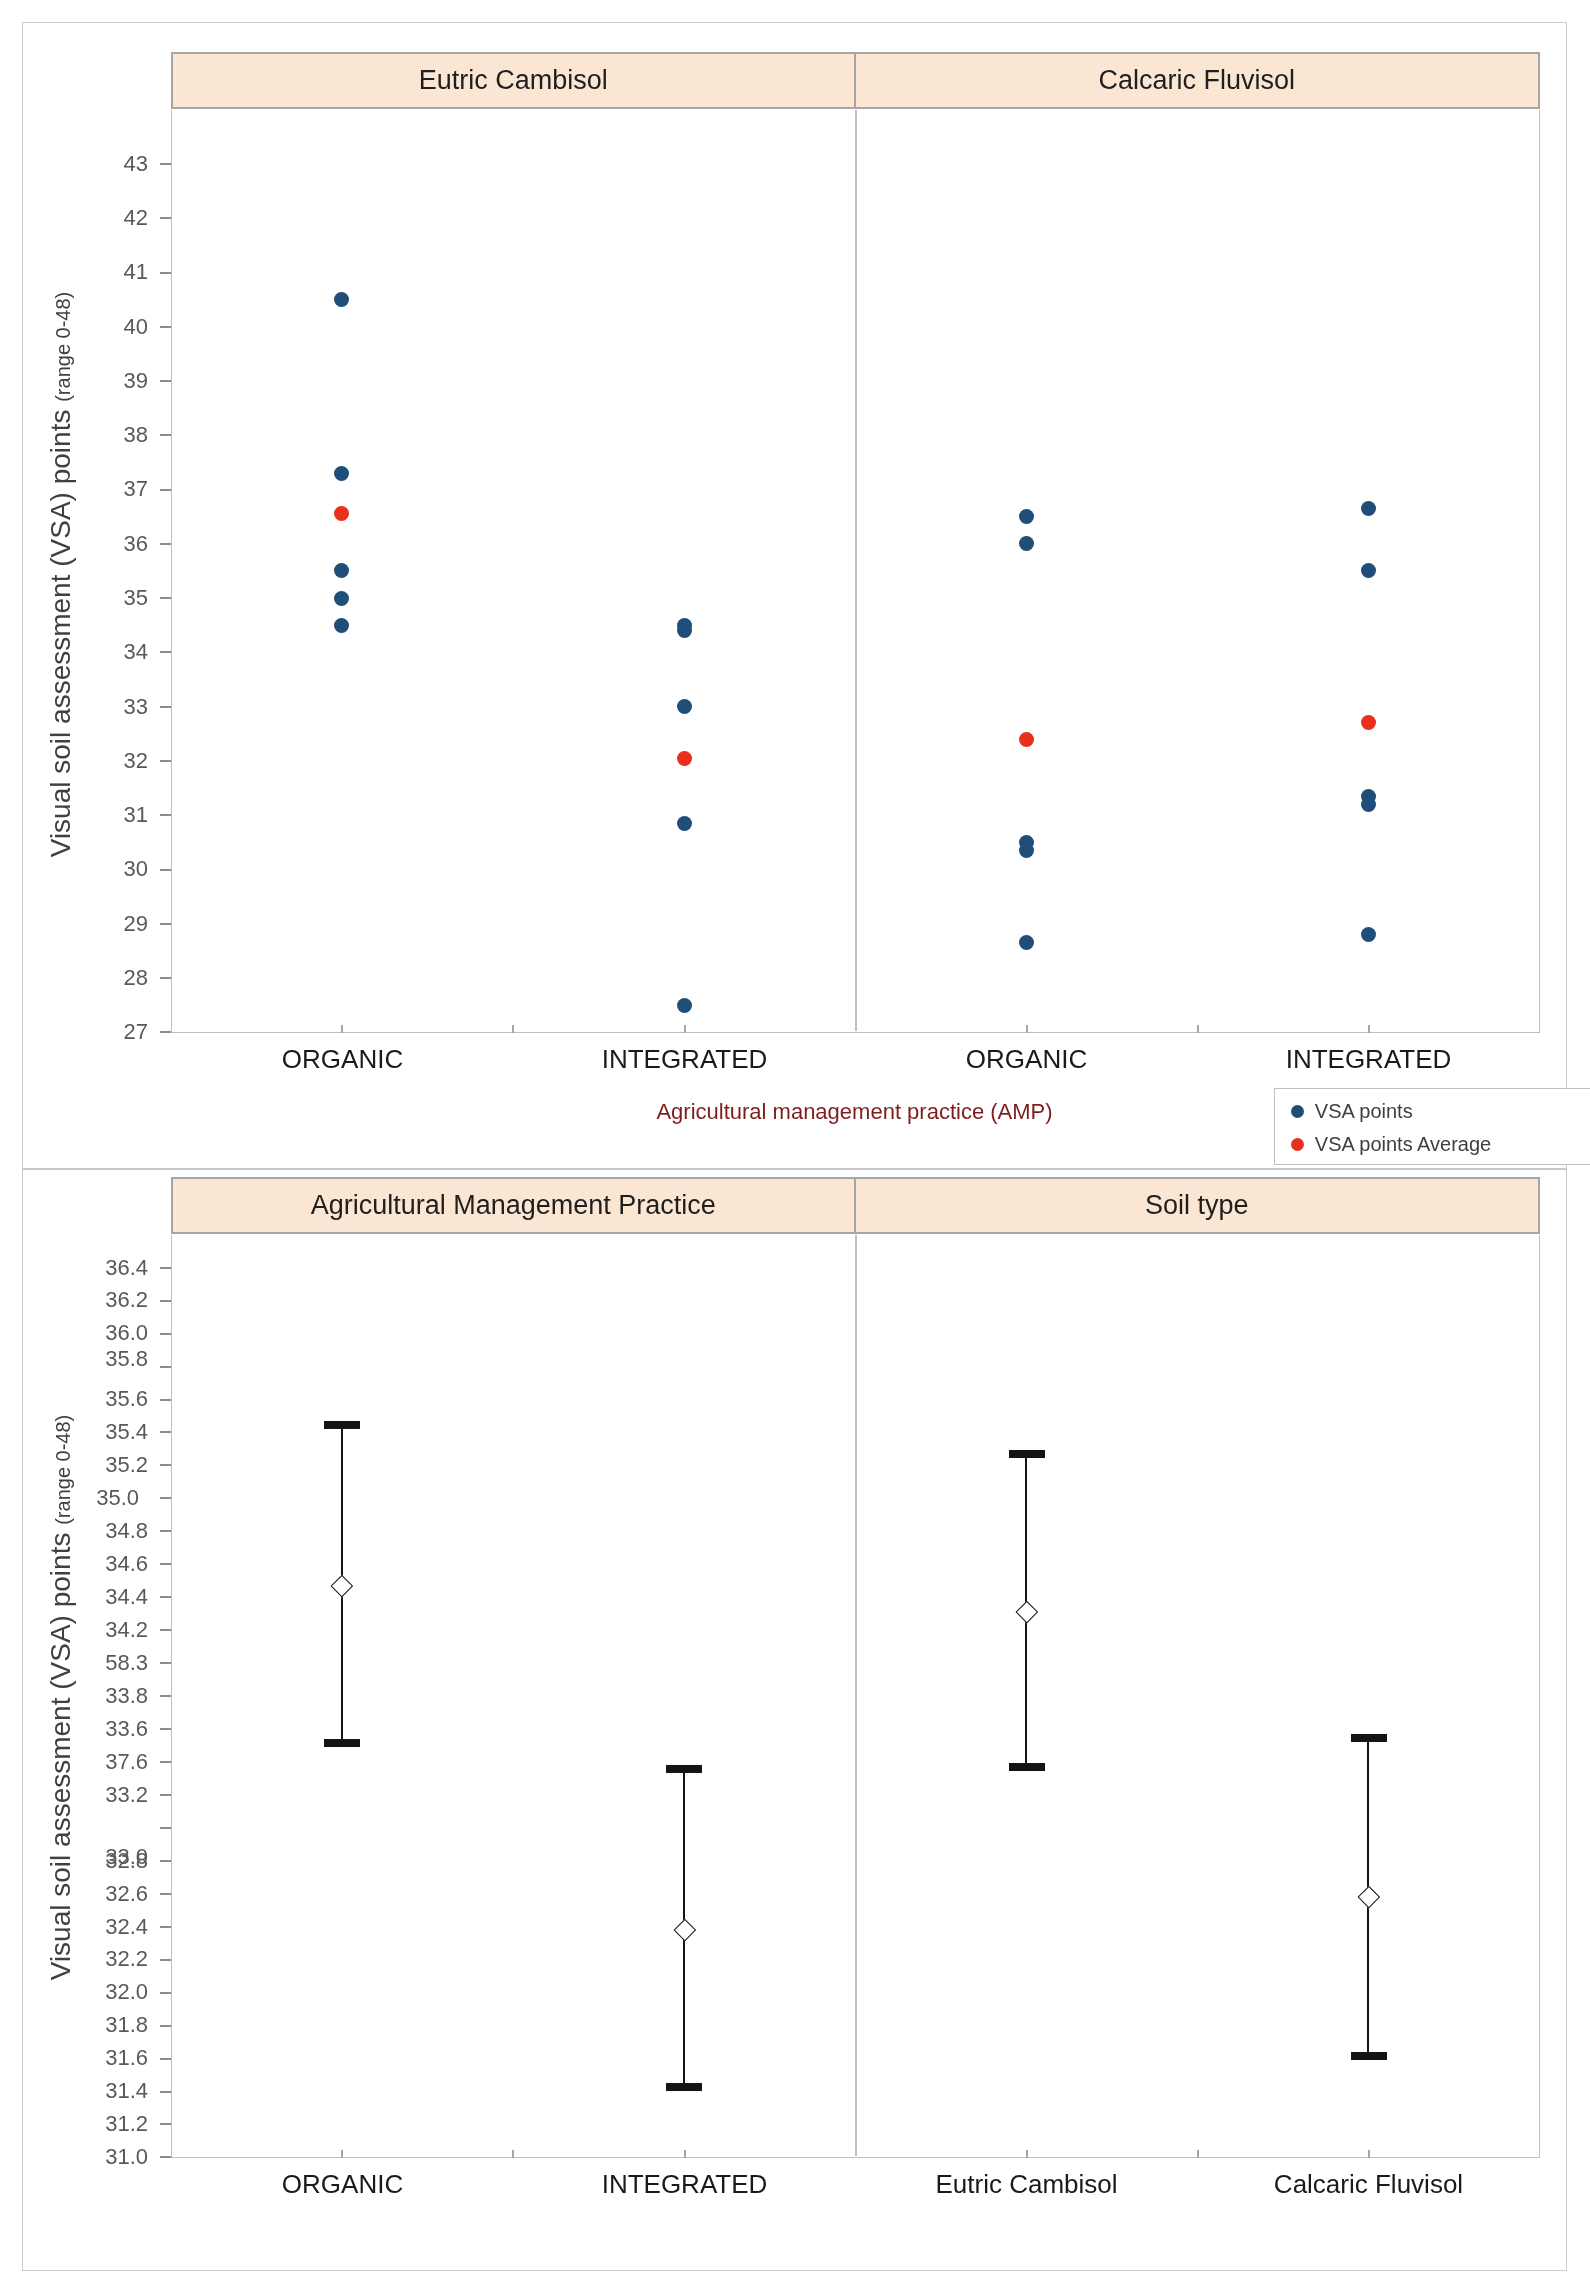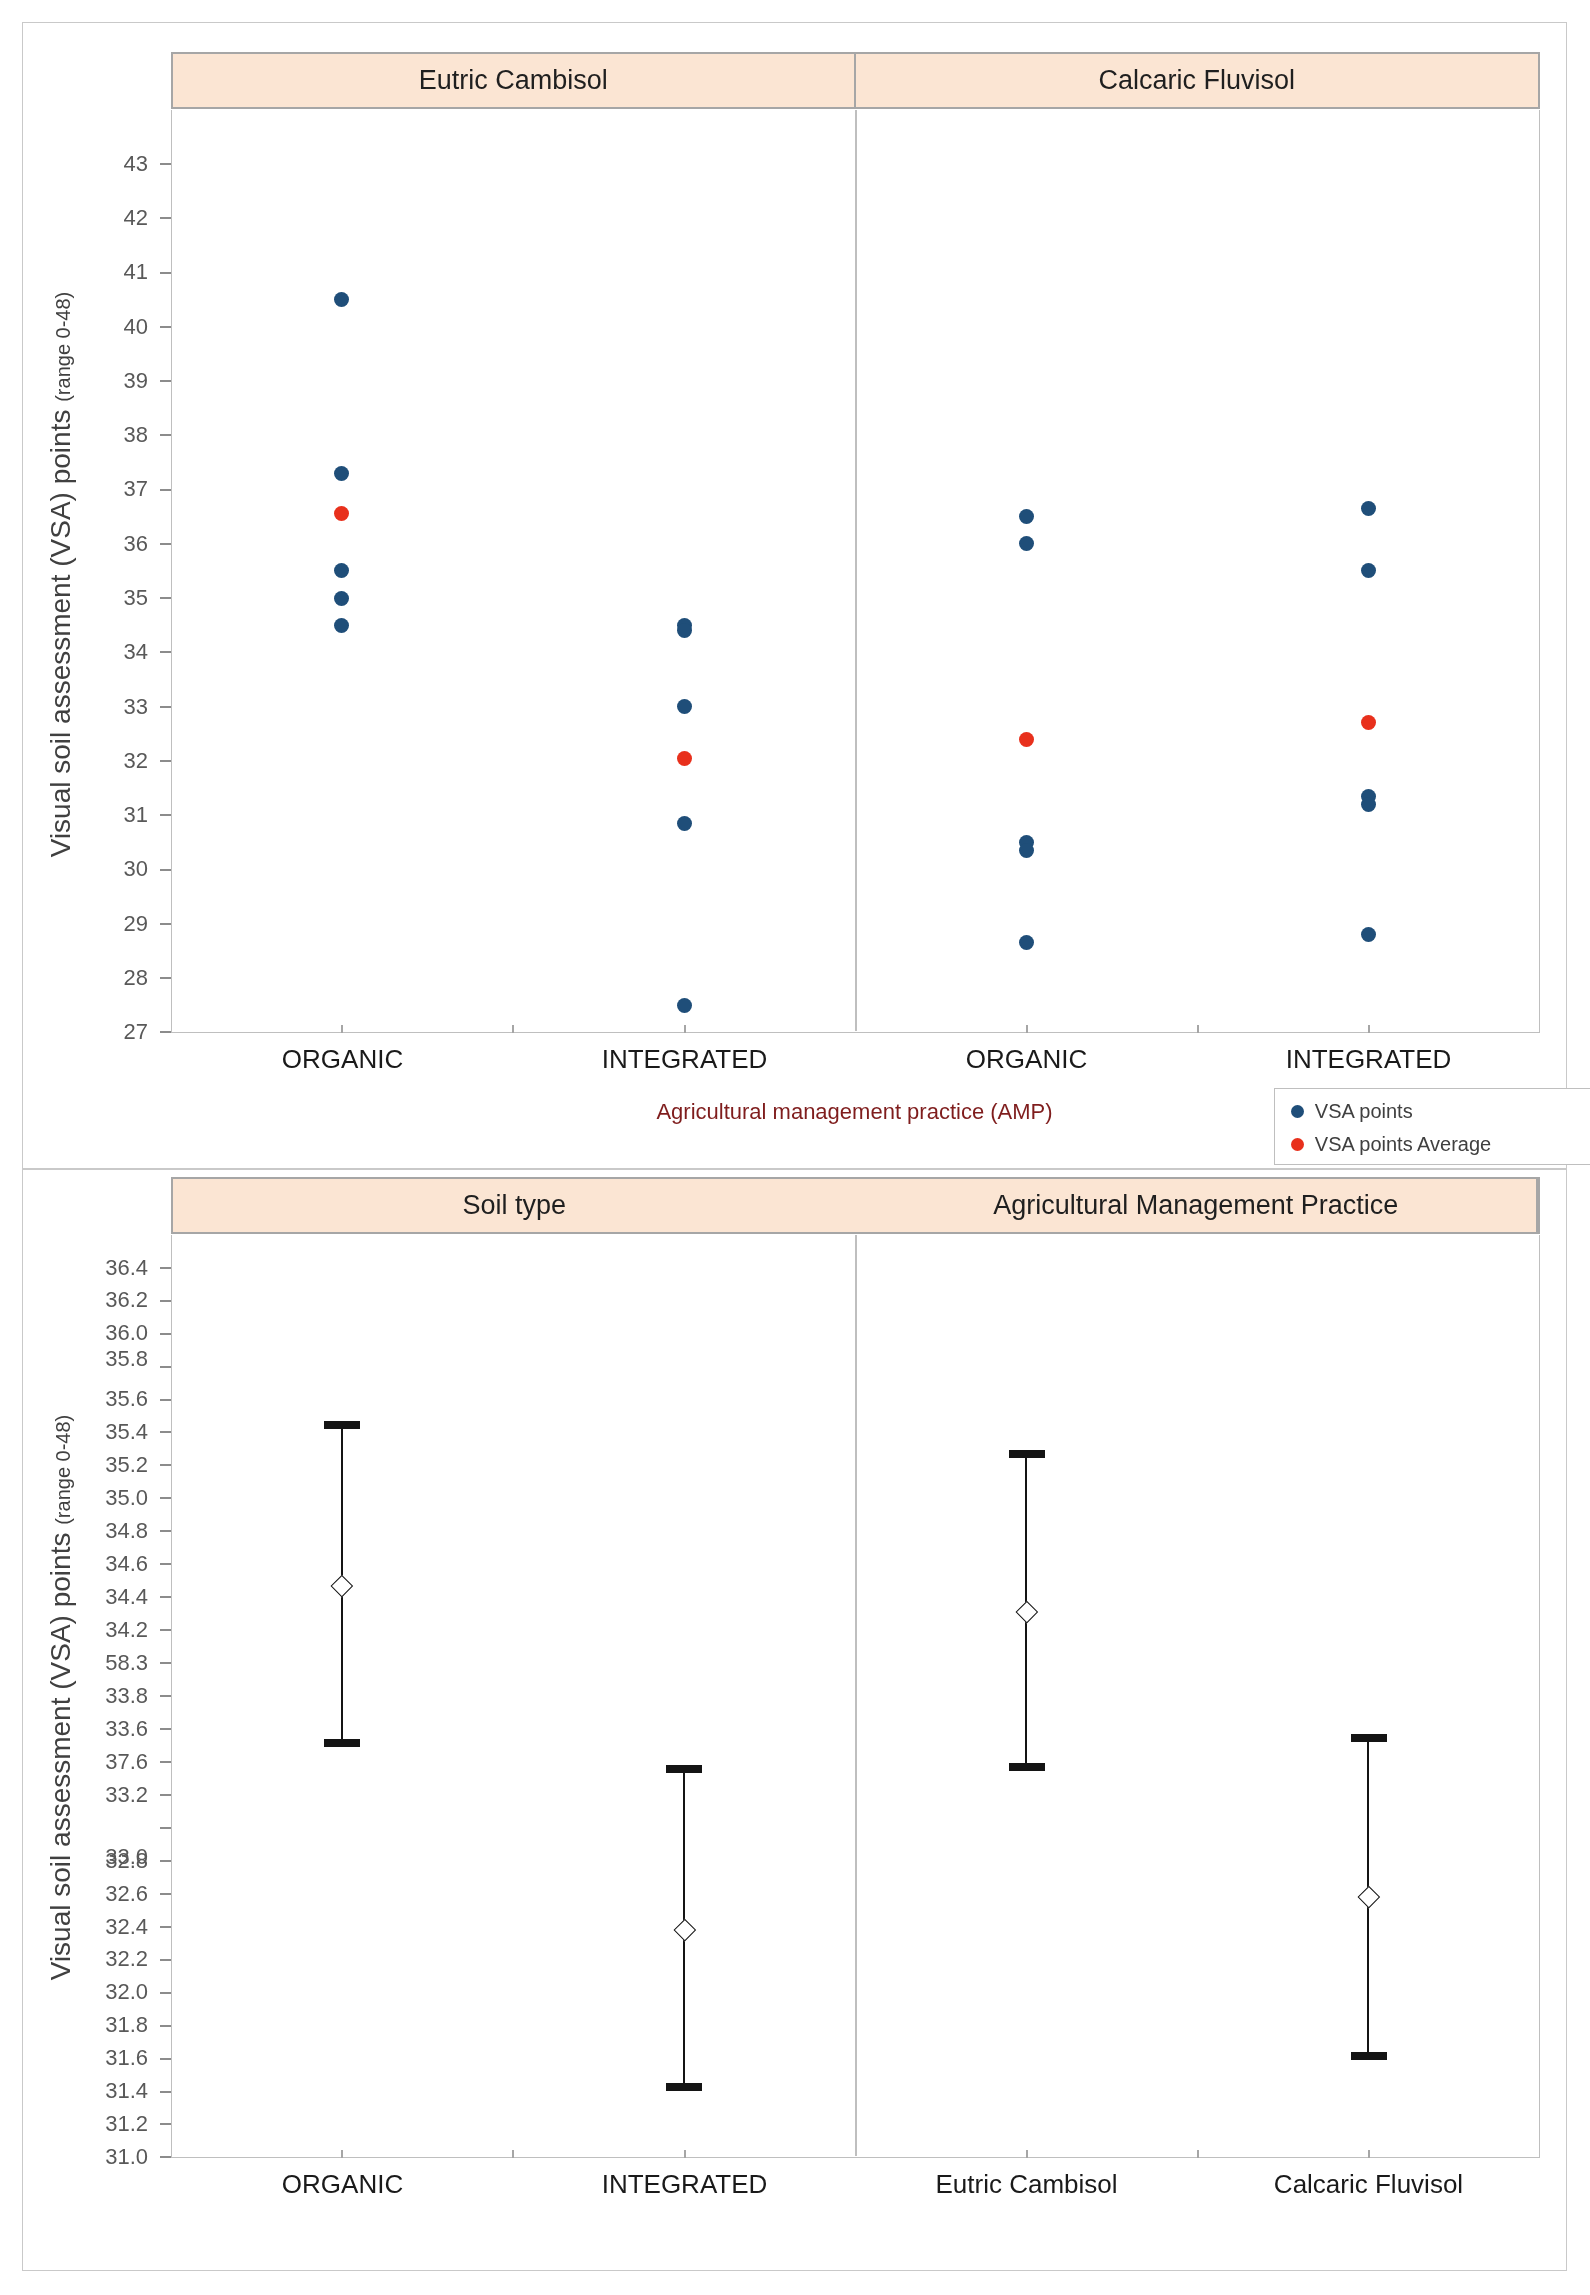--- a/index.html
+++ b/index.html
@@ -175,22 +175,22 @@
         <div class="abs dot" style="left: 1361px; top: 563px; background: rgb(31, 78, 121);"></div>
         <div class="abs dot" style="left: 1361px; top: 789px; background: rgb(31, 78, 121);"></div>
         <div class="abs dot" style="left: 1361px; top: 797px; background: rgb(31, 78, 121);"></div>
         <div class="abs dot" style="left: 1361px; top: 927px; background: rgb(31, 78, 121);"></div>
         <div class="abs dot" style="left: 1361px; top: 715px; background: rgb(232, 48, 28);"></div>
       </div>
   </div>
 
   <div>
     <div class="abs header-band" style="top:1177px;">
+      <div class="header-cell first">Agricultural Management Practice</div>
       <div class="header-cell">Soil type</div>
-      <div class="header-cell first">Agricultural Management Practice</div>
     </div>
 
     <div class="abs plot-area" style="top:1235px;height:923px;">
       <div class="abs panel-divider" style="left:683px;top:0;height:921px;"></div>
     </div>
 
     <div class="abs y-title" style="left:-465px;top:1680px;">
       <span>Visual soil assessment (VSA) points</span>
       <span class="note"> <span>(range 0-48)</span></span>
     </div>
@@ -230,21 +230,21 @@
         <div class="abs ytick-label" style="left: 78px; top: 1652px;">58.3</div>
         <div class="abs ytick" style="left: 160px; top: 1629px;"></div>
         <div class="abs ytick-label" style="left: 78px; top: 1619px;">34.2</div>
         <div class="abs ytick" style="left: 160px; top: 1596px;"></div>
         <div class="abs ytick-label" style="left: 78px; top: 1586px;">34.4</div>
         <div class="abs ytick" style="left: 160px; top: 1563px;"></div>
         <div class="abs ytick-label" style="left: 78px; top: 1553px;">34.6</div>
         <div class="abs ytick" style="left: 160px; top: 1530px;"></div>
         <div class="abs ytick-label" style="left: 78px; top: 1520px;">34.8</div>
         <div class="abs ytick" style="left: 160px; top: 1497px;"></div>
-        <div class="abs ytick-label" style="left: 78px; top: 1487px;">35.0</div>
+        <div class="abs ytick-label" style="left: 69px; top: 1487px;">35.0</div>
         <div class="abs ytick" style="left: 160px; top: 1464px;"></div>
         <div class="abs ytick-label" style="left: 78px; top: 1454px;">35.2</div>
         <div class="abs ytick" style="left: 160px; top: 1431px;"></div>
         <div class="abs ytick-label" style="left: 78px; top: 1421px;">35.4</div>
         <div class="abs ytick" style="left: 160px; top: 1399px;"></div>
         <div class="abs ytick-label" style="left: 78px; top: 1388px;">35.6</div>
         <div class="abs ytick" style="left: 160px; top: 1366px;"></div>
         <div class="abs ytick-label" style="left: 78px; top: 1348px;">35.8</div>
         <div class="abs ytick" style="left: 160px; top: 1333px;"></div>
         <div class="abs ytick-label" style="left: 78px; top: 1322px;">36.0</div>

